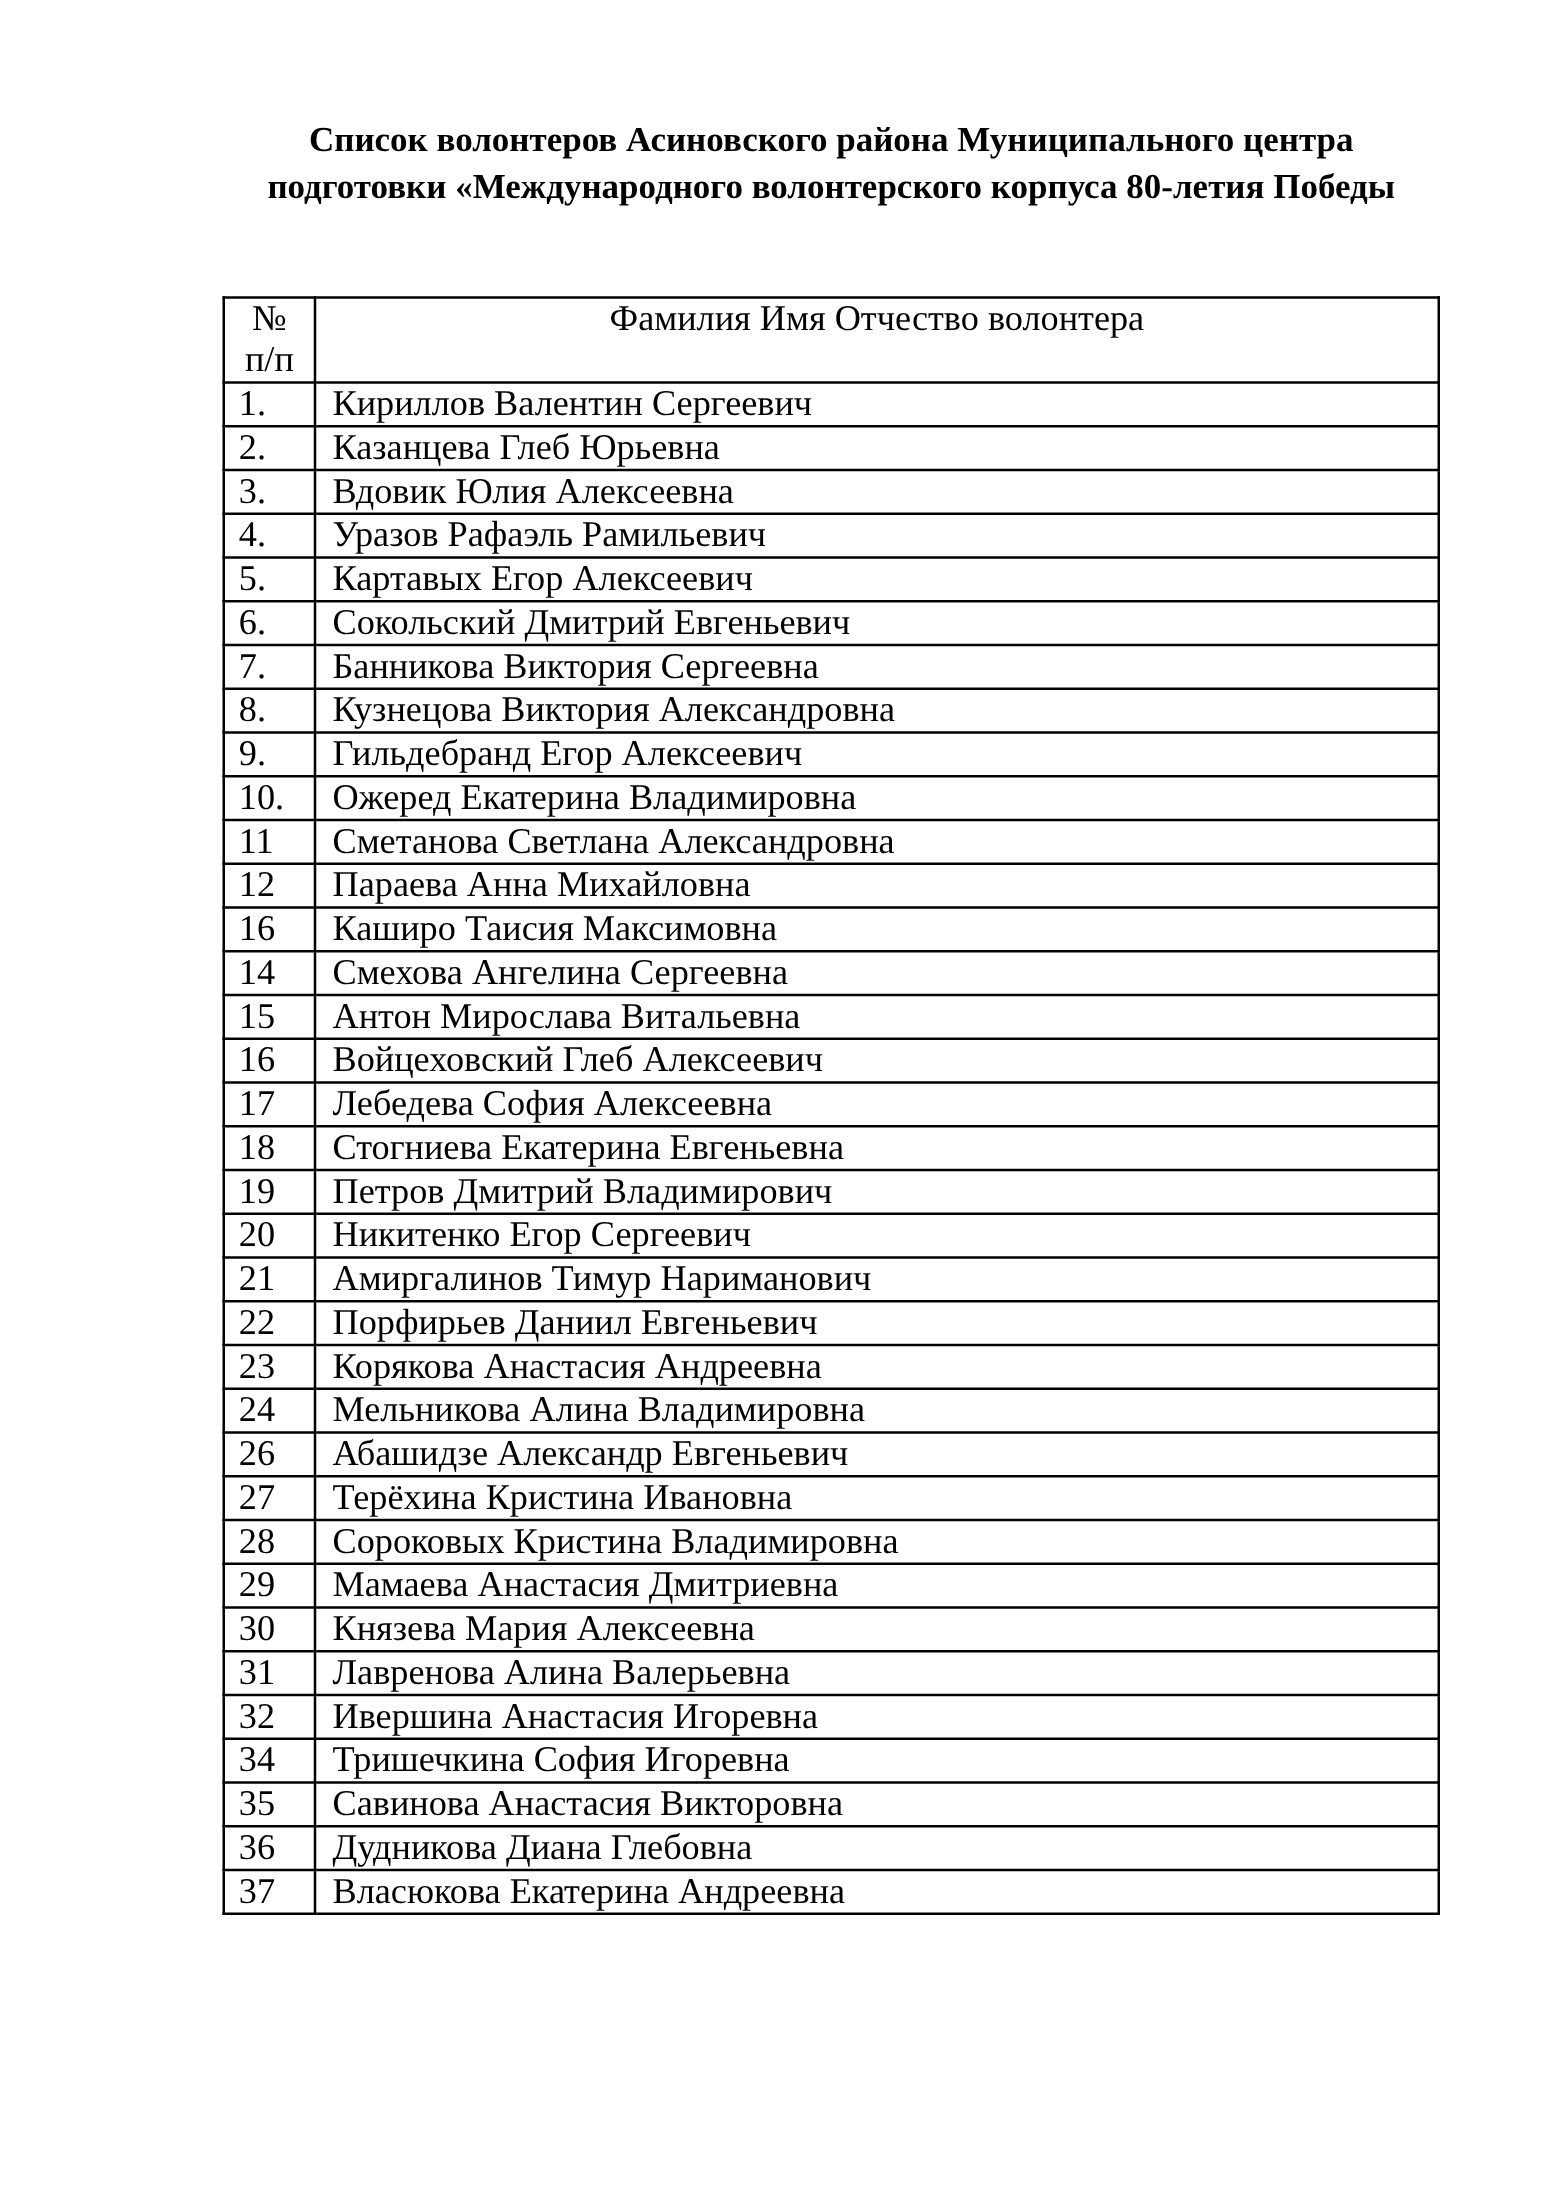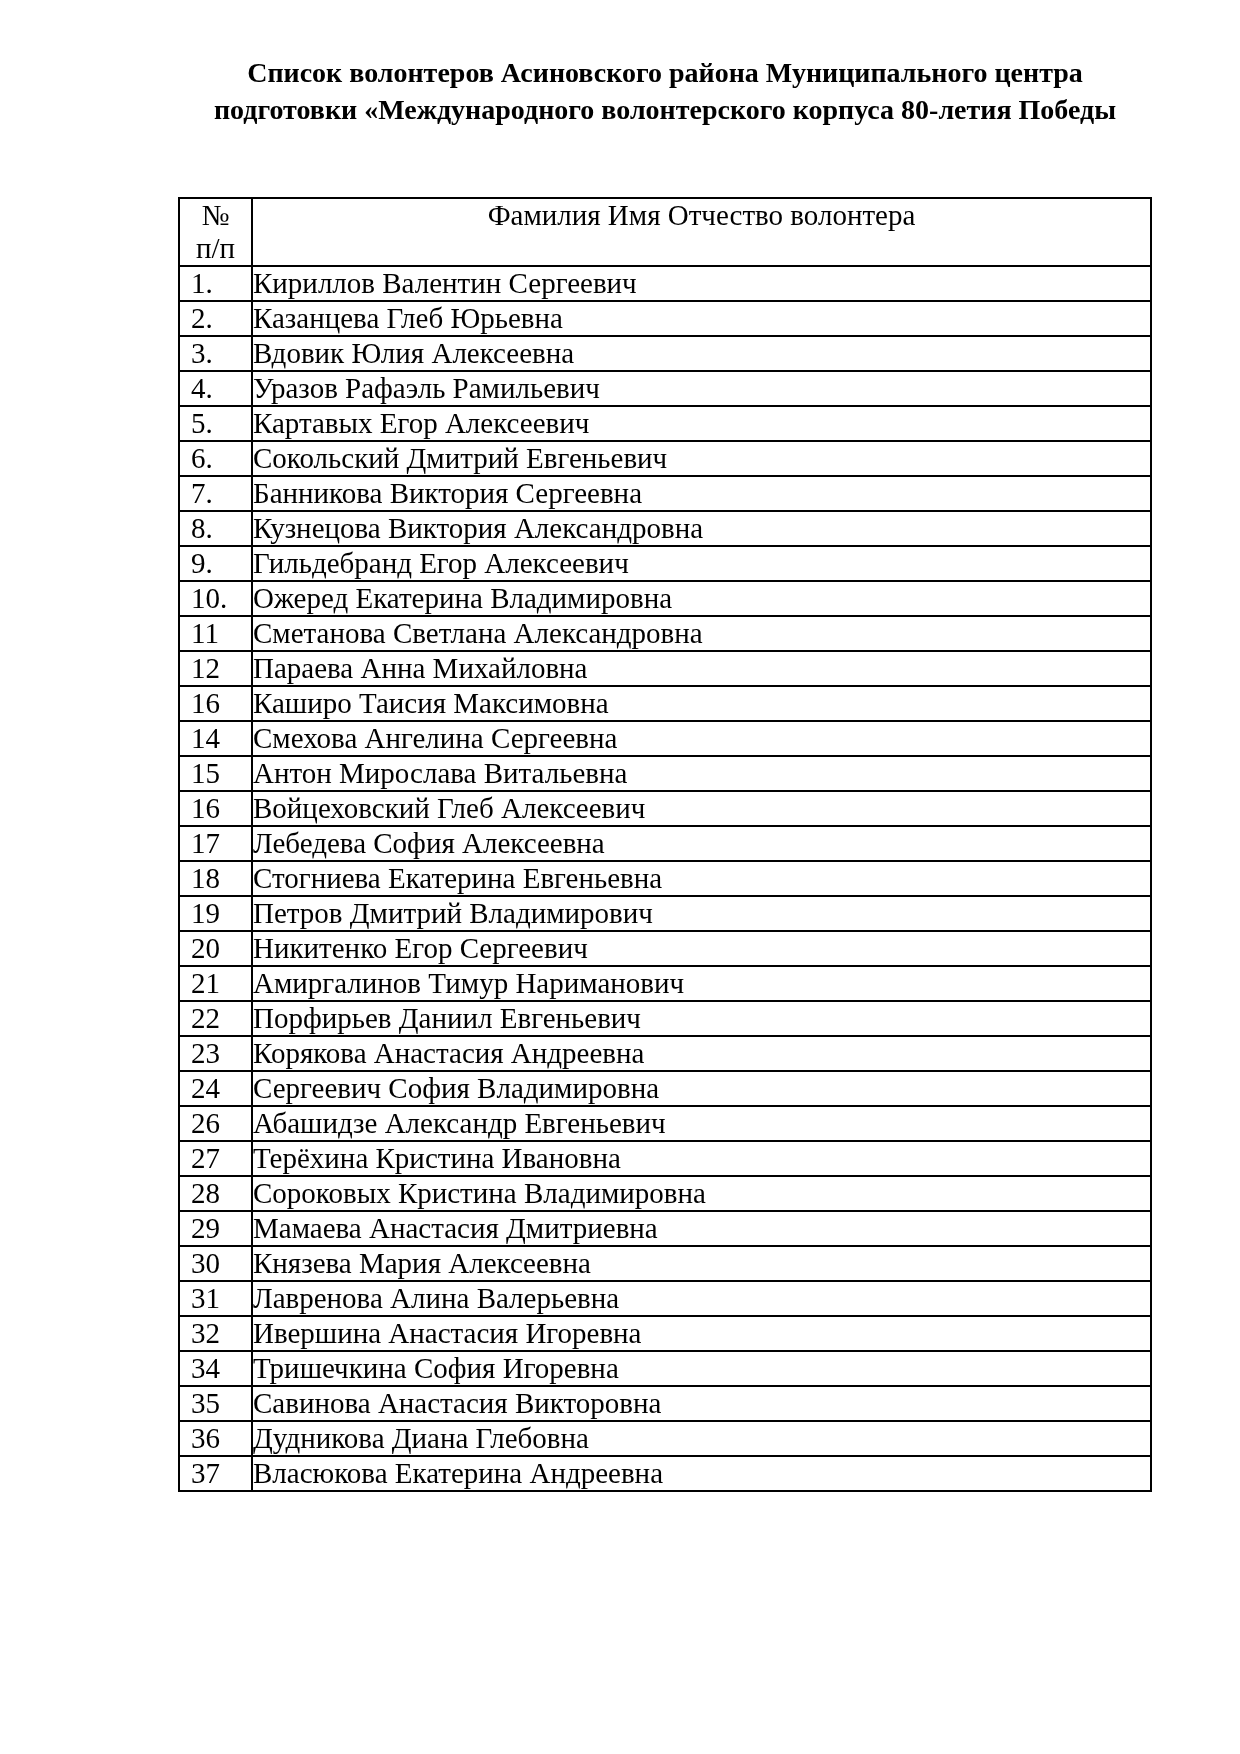--- a/index.html
+++ b/index.html
@@ -10,21 +10,21 @@
   .page {
     position: relative;
     width: 1240px;
     height: 1754px;
     background: #ffffff;
     color: #000000;
     font-family: "Liberation Serif", "DejaVu Serif", serif;
     overflow: hidden;
   }
   .doc-title {
-    margin: 54px 0 0 178px;
+    margin: 94px 0 0 178px;
     width: 974px;
     text-align: center;
     font-weight: 700;
     font-size: 28px;
     line-height: 37px;
   }
   table.volunteer-table {
     border-collapse: collapse;
     table-layout: fixed;
     margin: 69px 0 0 178px;
@@ -51,20 +51,21 @@
   tbody td {
     font-size: 29px;
     vertical-align: middle;
   }
   tbody td.col-num {
     text-align: left;
     padding-left: 11px;
   }
   tbody td.col-name {
     text-align: left;
+    padding-left: 13px;
   }
 </style>
 </head>
 <body>
 
 <div class="page">
 
   <div class="doc-title">
     <div>Список волонтеров Асиновского района Муниципального центра</div>
     <div>подготовки «Международного волонтерского корпуса 80-летия Победы</div>
@@ -172,21 +173,21 @@
         <tr>
           <td class="col-num">22</td>
           <td class="col-name">Порфирьев Даниил Евгеньевич</td>
         </tr>
         <tr>
           <td class="col-num">23</td>
           <td class="col-name">Корякова Анастасия Андреевна</td>
         </tr>
         <tr>
           <td class="col-num">24</td>
-          <td class="col-name">Сергеевич София Владимировна</td>
+          <td class="col-name">Мельникова Алина Владимировна</td>
         </tr>
         <tr>
           <td class="col-num">26</td>
           <td class="col-name">Абашидзе Александр Евгеньевич</td>
         </tr>
         <tr>
           <td class="col-num">27</td>
           <td class="col-name">Терёхина Кристина Ивановна</td>
         </tr>
         <tr>

